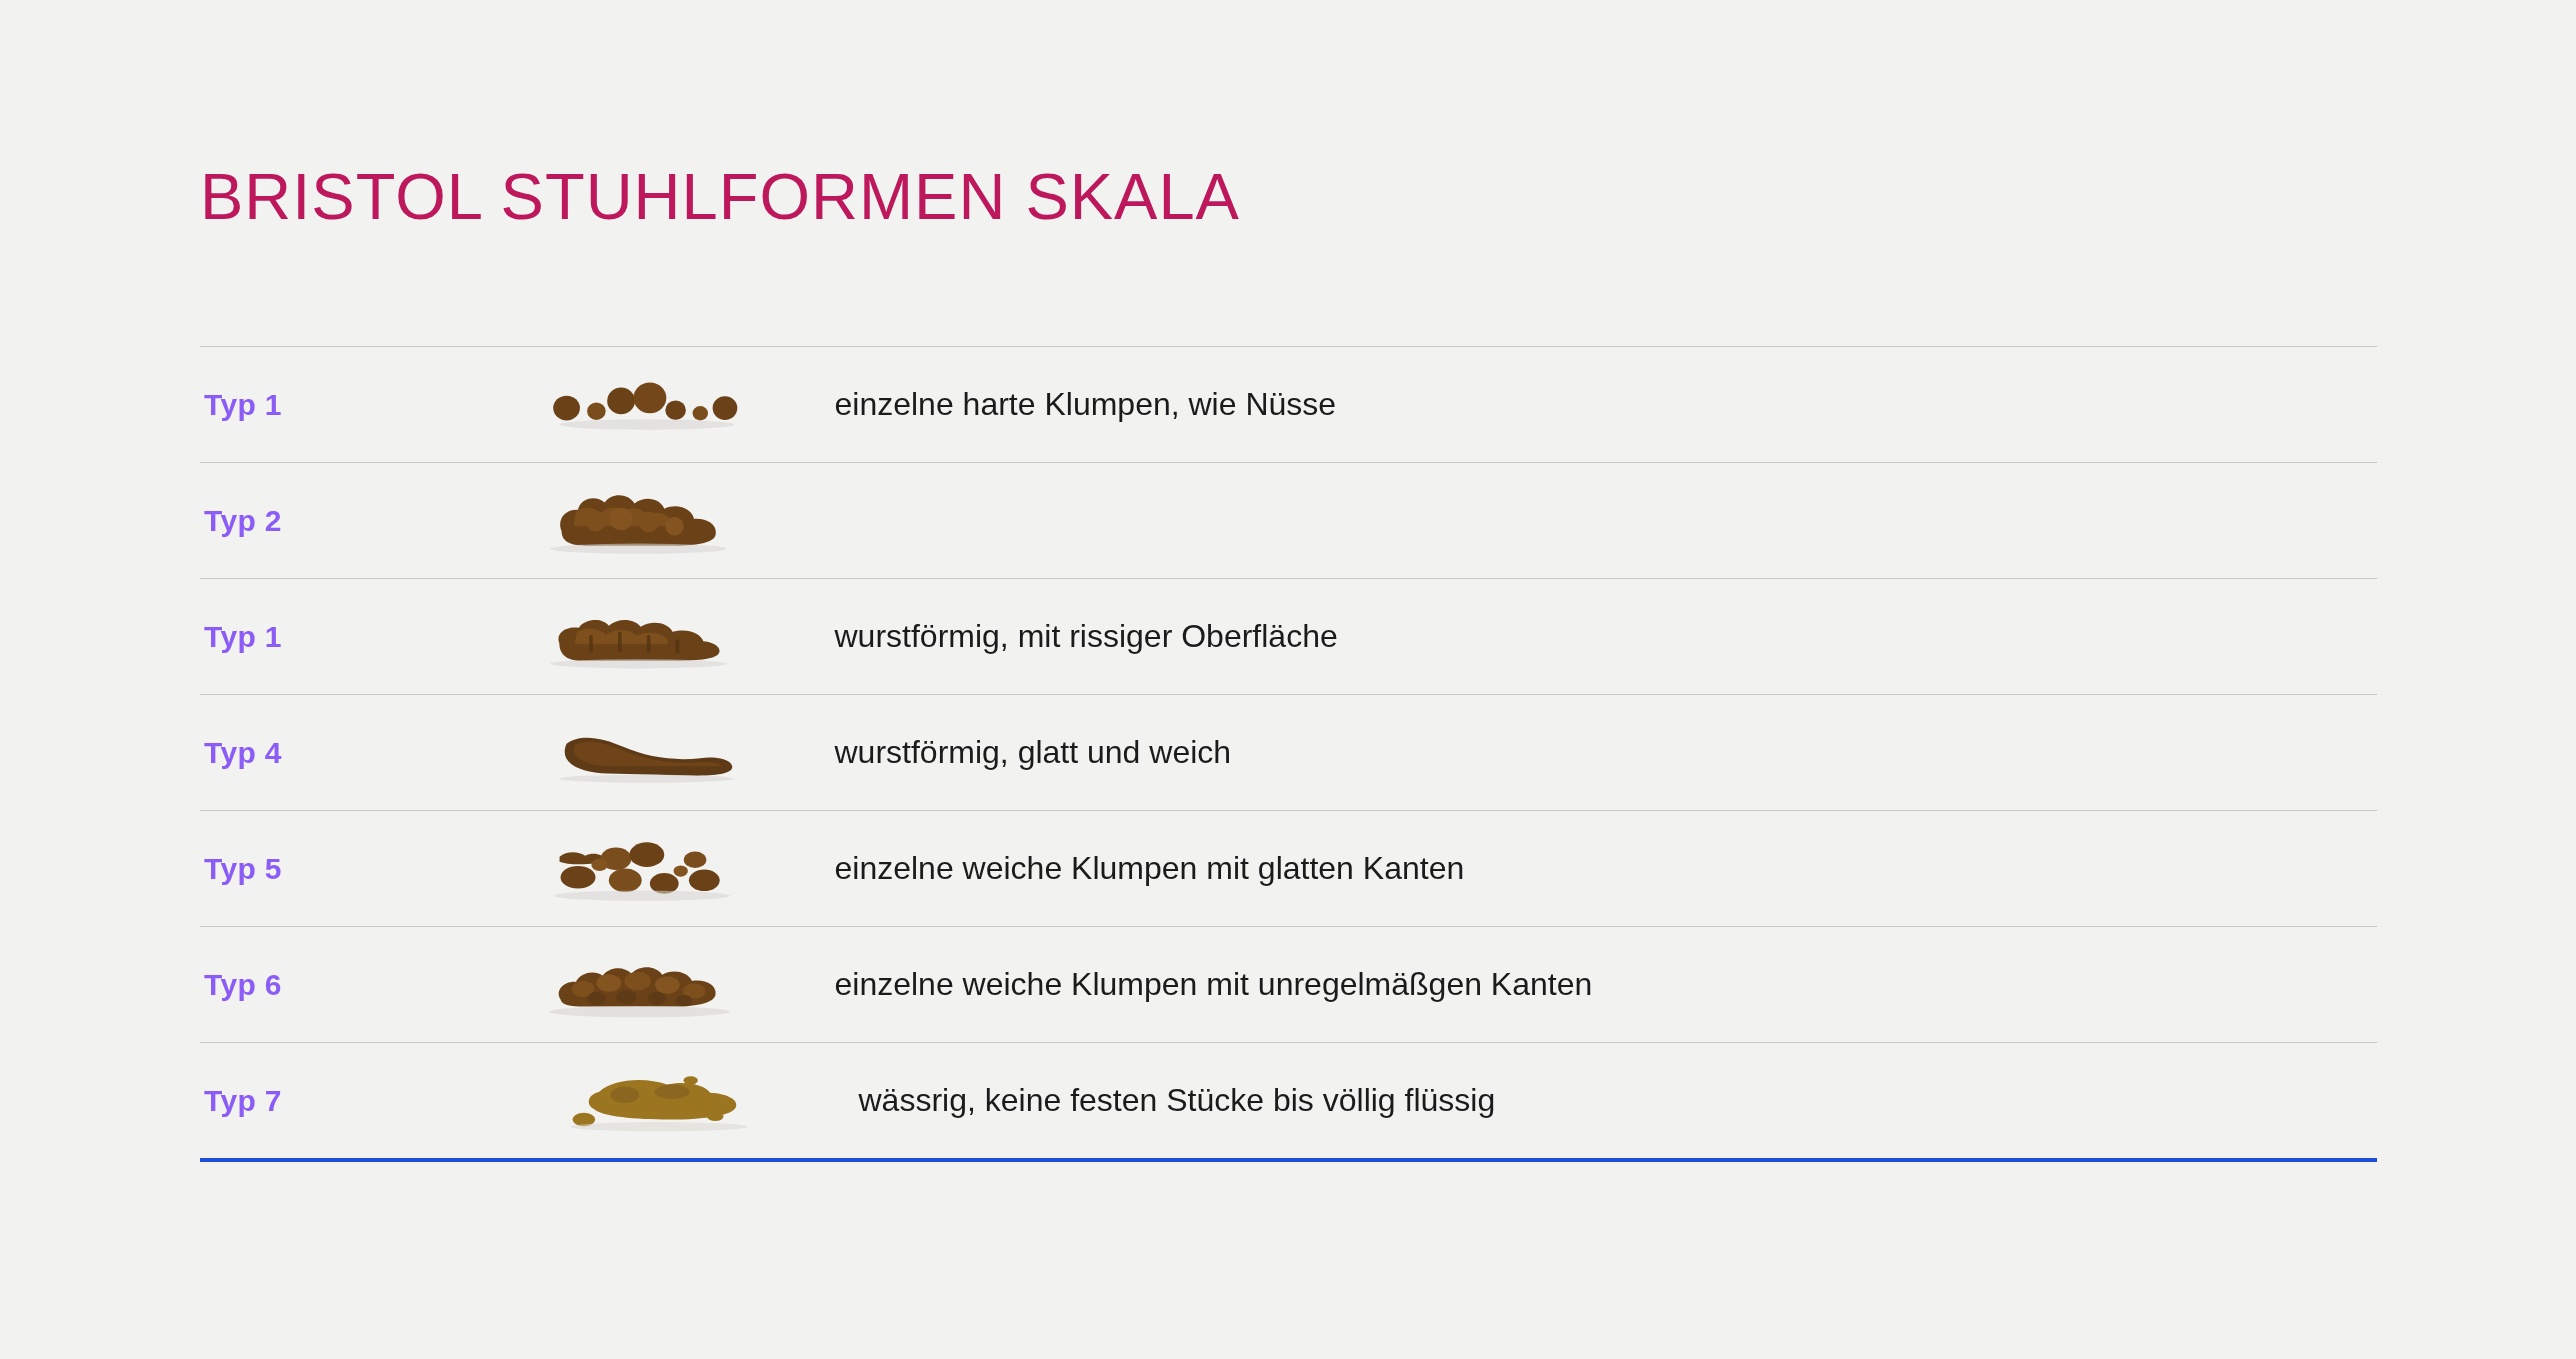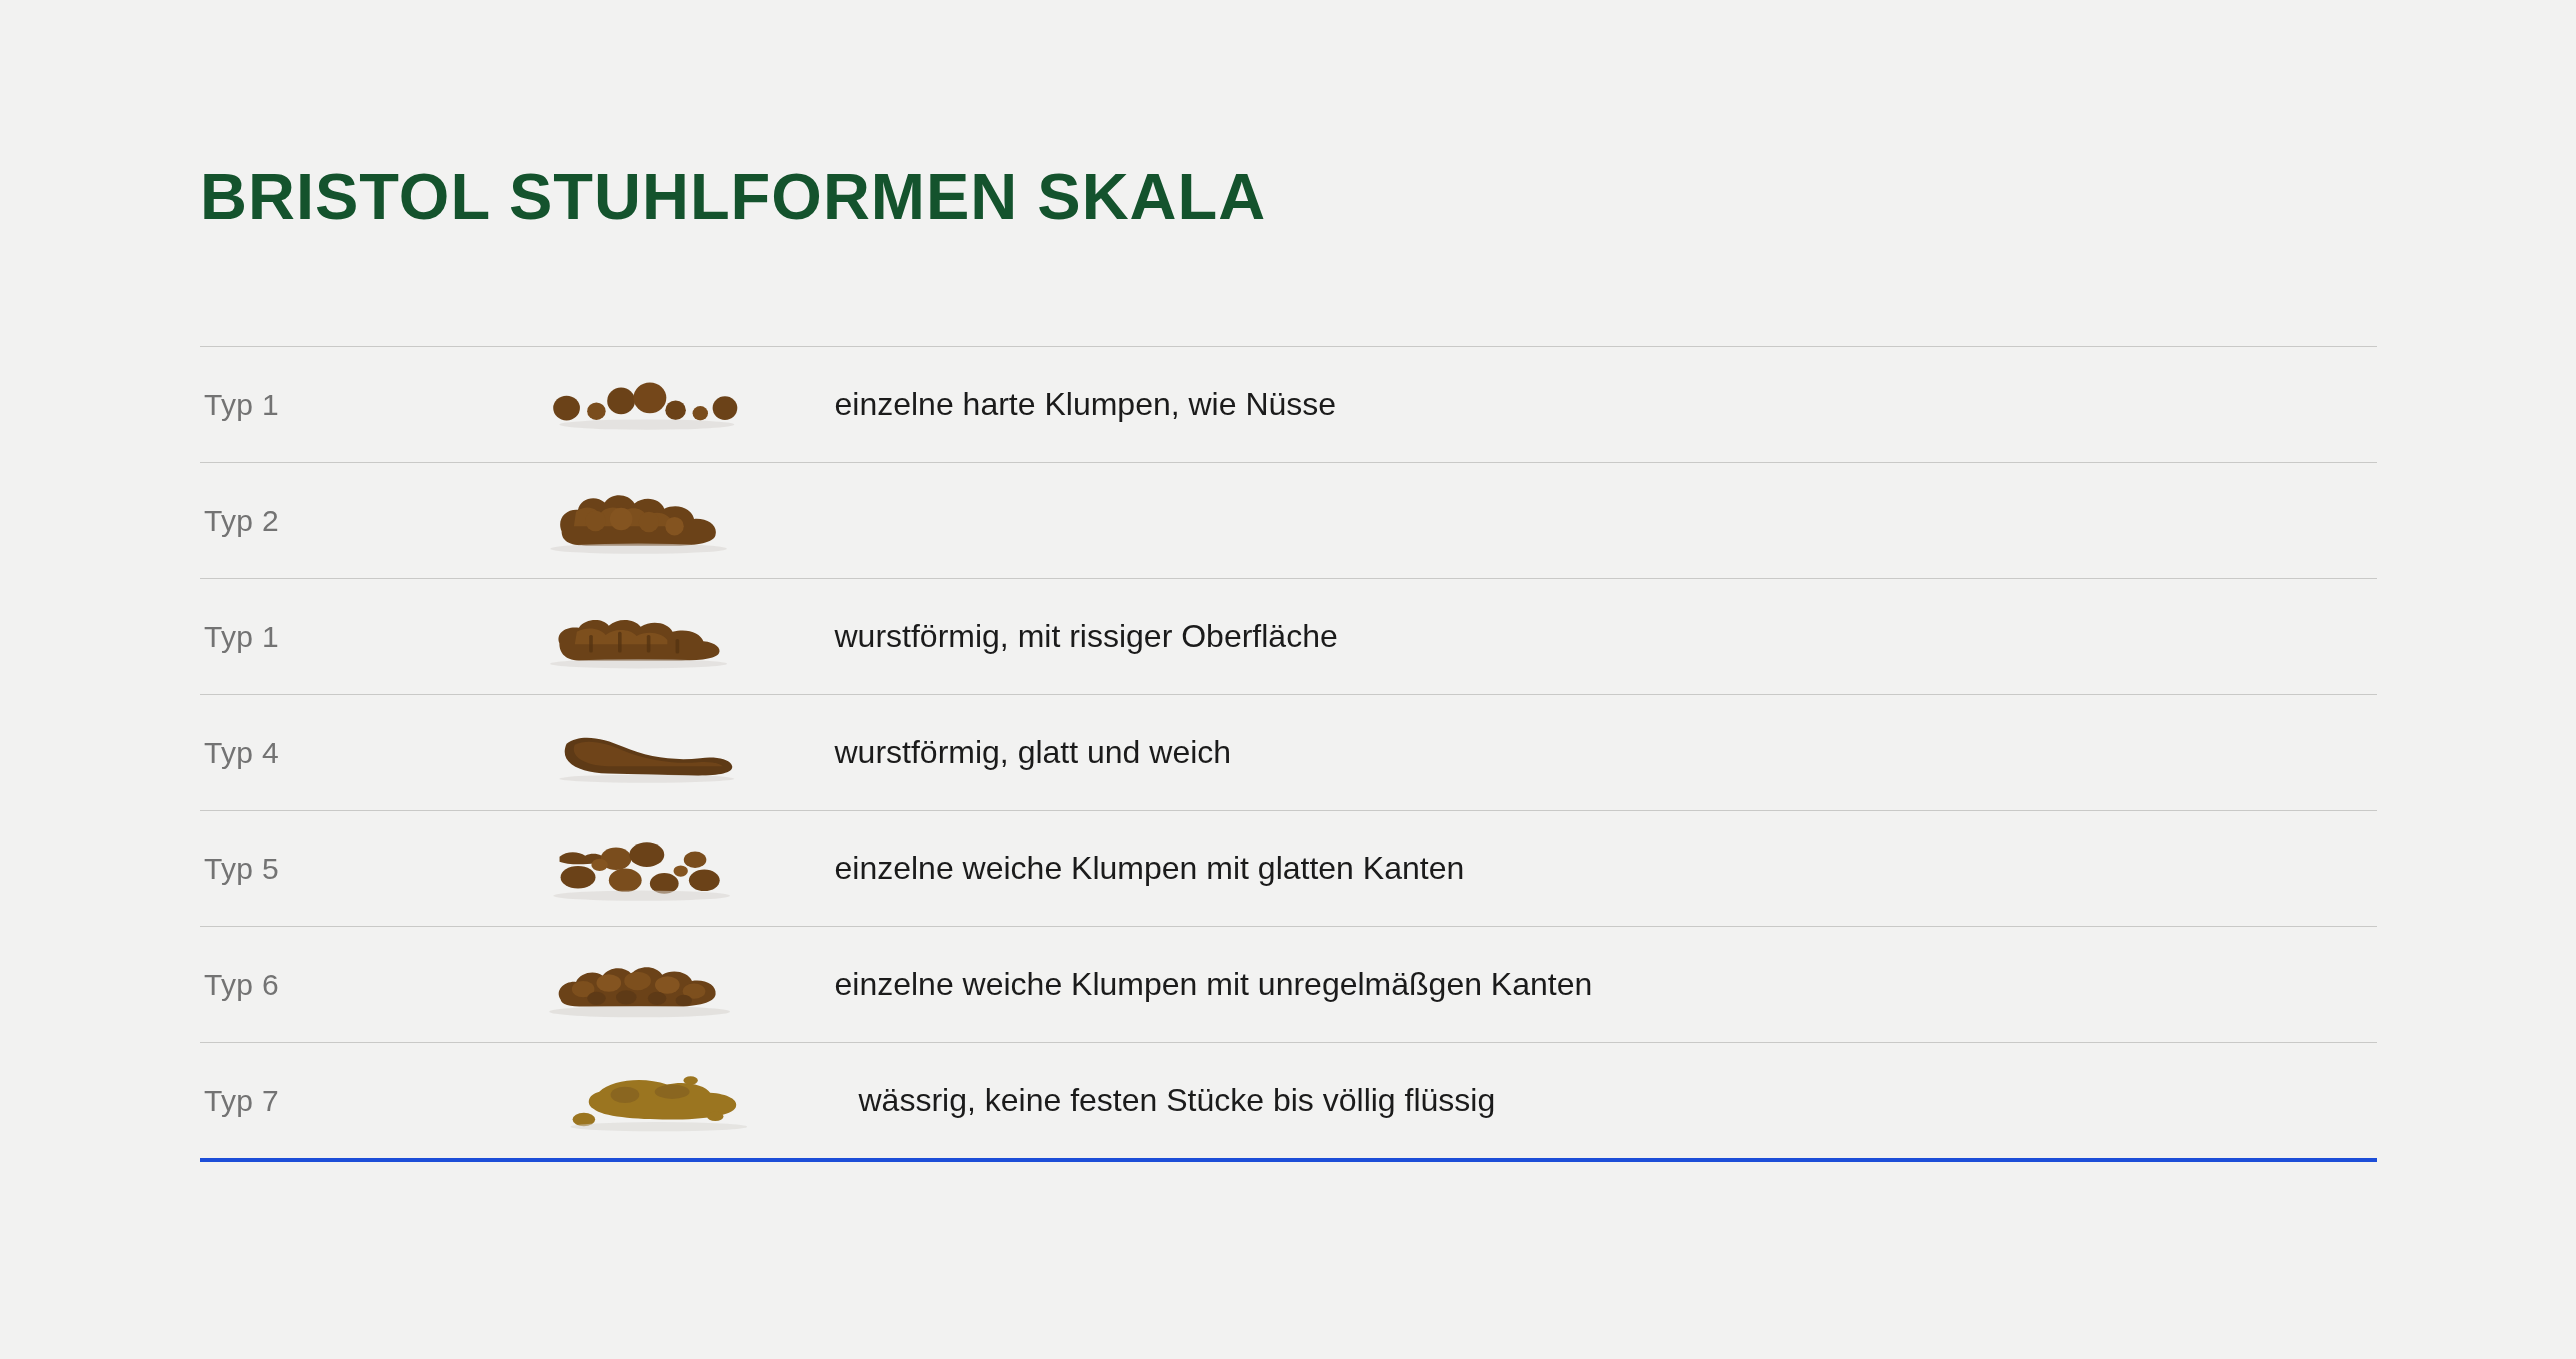--- a/index.html
+++ b/index.html
@@ -19,23 +19,23 @@
     width: 2576px;
     height: 1359px;
     background: #f2f2f1;
     box-sizing: border-box;
   }
   .title {
     position: absolute;
     left: 200px;
     top: 159px;
     font-size: 65px;
-    font-weight: 700;
+    font-weight: 400;
     letter-spacing: 1px;
-    color: #14532d;
+    color: #be185d;
     white-space: nowrap;
   }
   .table {
     position: absolute;
     left: 200px;
     top: 346px;
     width: 2177px;
   }
   .row {
     position: relative;
@@ -45,23 +45,23 @@
     align-items: center;
   }
   .row.last {
     border-bottom: 4px solid #1d4ed8;
     gap: 12px;
   }
   .type-label {
     width: 289px;
     flex: 0 0 289px;
     font-size: 30px;
-    font-weight: 400;
+    font-weight: 700;
     letter-spacing: 0.3px;
-    color: #737373;
+    color: #8b5cf6;
     padding-left: 4.1px;
     box-sizing: border-box;
   }
   .icon-cell {
     width: 330px;
     flex: 0 0 330px;
     display: flex;
     align-items: center;
     justify-content: center;
   }

